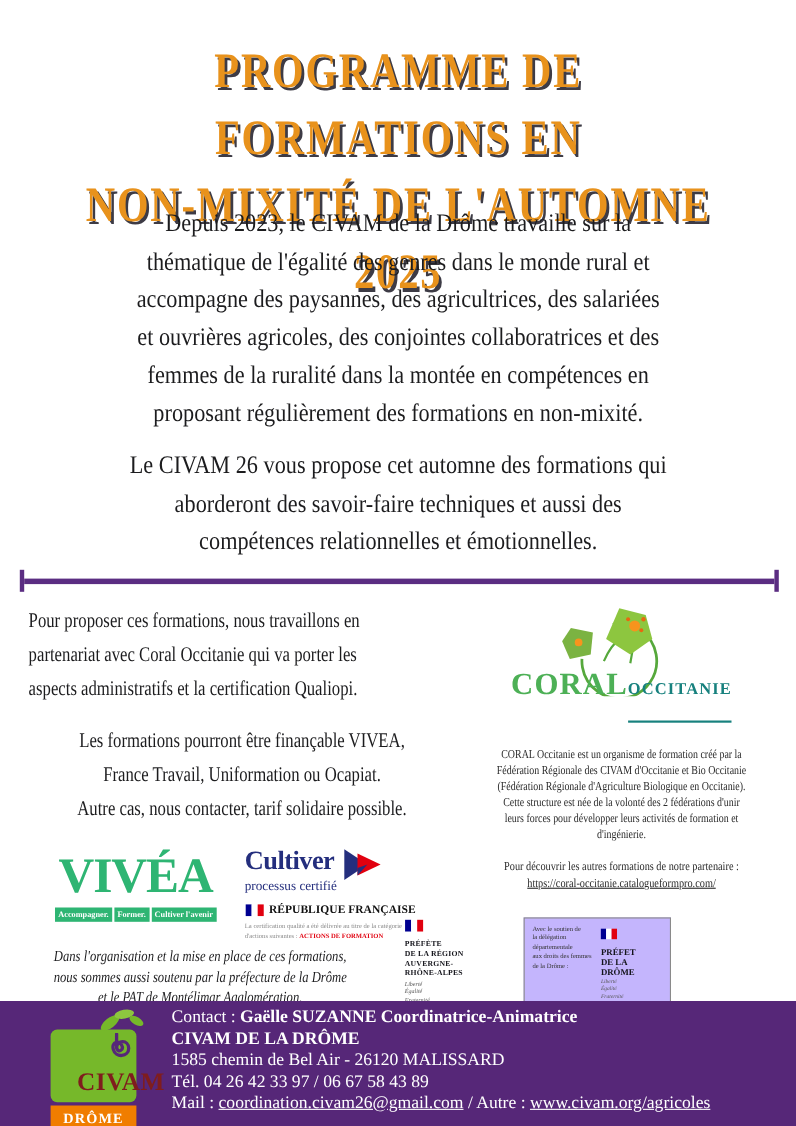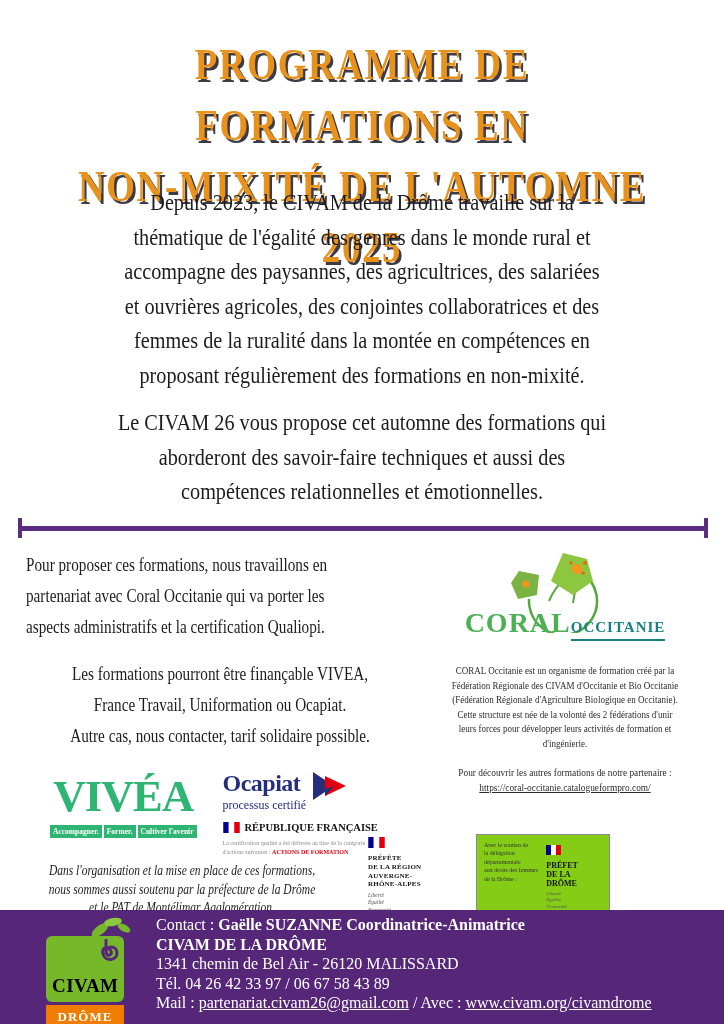--- a/index.html
+++ b/index.html
@@ -52,47 +52,47 @@
   .q-rf{display:flex;gap:5px;align-items:center;margin-top:9px;}
   .q-rf-label{font-size:10.5px;font-weight:700;color:#111;}
   .q-note{margin-top:6px;font-size:6px;color:#8a8a8a;line-height:1.55;width:152px;}
   .q-note .red{color:#e1000f;font-weight:700;}
 
   
   .coral{text-align:center;}
   .coral-art{display:block;margin:0 auto;}
   .coral-wordmark{margin-top:-26px;display:flex;justify-content:center;align-items:baseline;position:relative;}
   .coral-name{font-size:28px;font-weight:700;color:#4db056;letter-spacing:1px;}
-  .coral-occ{font-size:15px;font-weight:700;color:#17817e;letter-spacing:1px;border-bottom:2px solid #17817e;padding-bottom:3px;}
+  .coral-occ{font-size:15px;font-weight:700;color:#17817e;letter-spacing:1px;border-bottom:2px solid #17817e;padding-bottom:19px;}
   .coral-sub{font-size:10.5px;font-weight:700;color:#17817e;letter-spacing:2px;margin-top:6px;}
   .coral-desc{margin-top:22px;font-size:11px;line-height:14.5px;color:#2b2b2b;text-align:center;
     transform:scaleX(.82);transform-origin:center top;}
   .coral-more{margin:16px 0 0;font-size:11px;color:#2b2b2b;text-align:center;
     transform:scaleX(.85);transform-origin:center top;}
   .coral-link{display:block;margin-top:3px;font-size:11px;color:#2b2b2b;text-decoration:underline;
     text-align:center;transform:scaleX(.85);transform-origin:center top;cursor:pointer;}
 
   
   .support-row{position:absolute;top:828px;left:18px;width:690px;display:flex;align-items:flex-end;}
   .support-note{width:400px;margin:4px 0 0;font-size:14px;font-style:italic;font-weight:500;
     line-height:18.5px;text-align:center;transform:scaleX(.82);transform-origin:left top;}
   .gov{display:flex;gap:20px;margin-left:-50px;margin-top:6px;}
   .pref-region{width:88px;}
   .pref-name{font-weight:700;font-size:7px;line-height:1.25;color:#13131a;margin-top:2px;letter-spacing:.2px;}
   .pref-motto{font-style:italic;font-size:5.5px;color:#555;margin-top:3px;line-height:1.35;}
-  .pref-box{border:1px solid #8a8a8a;background:#84cc16;display:flex;gap:7px;padding:6px 7px;width:118px;}
+  .pref-box{border:1px solid #8a8a8a;background:#c4b5fd;display:flex;gap:7px;padding:6px 7px;width:118px;}
   .pref-box-left{font-size:6px;line-height:1.4;color:#333;width:56px;}
   .pref-box-name{font-weight:700;font-size:8px;line-height:1.15;color:#13131a;margin-top:2px;}
   .pref-box-motto{font-style:italic;font-size:5px;color:#555;margin-top:2px;line-height:1.35;}
 
   
   .footer{position:absolute;left:0;top:910px;width:724px;height:114px;background:#562778;}
   .civam-logo{position:absolute;left:46px;top:26px;width:78px;}
   .civam-green{background:#76b82a;border-radius:6px;width:78px;height:66px;position:relative;}
-  .civam-name{position:absolute;left:6px;bottom:5px;font-weight:800;font-size:19px;color:#000000;letter-spacing:.5px;}
+  .civam-name{position:absolute;left:24px;bottom:5px;font-weight:800;font-size:23px;color:#7f1d1d;letter-spacing:.5px;}
   .civam-swirl{position:absolute;top:3px;right:3px;}
   .civam-leaves{position:absolute;top:-22px;right:-8px;}
   .civam-orange{background:#f07d00;width:78px;height:23px;margin-top:3px;display:flex;align-items:center;
     justify-content:center;color:#fff;font-weight:700;font-size:13px;letter-spacing:1px;}
   .footer-text{position:absolute;left:156px;top:5px;color:#fff;font-size:16px;line-height:19.5px;}
   .footer-text .b{font-weight:700;}
   .footer-link{color:#fff;text-decoration:underline;cursor:pointer;}
 </style>
 </head>
 <body>
@@ -136,21 +136,21 @@
           <div class="vivea-tagline">
             <span>Accompagner.</span>
             <span>Former.</span>
             <span>Cultiver l'avenir</span>
           </div>
         </div>
 
         <div class="qualiopi">
           <div class="q-top">
             <div>
-              <div class="q-name">Ocapiat</div>
+              <div class="q-name">Cultiver</div>
               <div class="q-sub">processus certifié</div>
             </div>
             <svg width="38" height="30" viewBox="0 0 38 30">
               <polygon points="2,1 23,15 2,29" fill="#242e7d"></polygon>
               <polygon points="14,5 35,15 14,25" fill="#e1000f"></polygon>
               <polygon points="14,18 23,15 14,25" fill="#242e7d"></polygon>
             </svg>
           </div>
           <div class="q-rf">
             <svg width="17" height="11" viewBox="0 0 18 12">
@@ -254,19 +254,19 @@
           <path d="M15,1 C15,8 15,12 15,14 M15,14 C15,6 26,6 26,14 C26,22 14,23 12,15 C10,8 18,6 20,12 C21.5,16 16,18 15.5,14.5" fill="none" stroke="#562778" stroke-width="3" stroke-linecap="round"></path>
         </svg>
         <span class="civam-name">CIVAM</span>
       </div>
       <div class="civam-orange">DRÔME</div>
     </div>
 
     <div class="footer-text">
       <div><span>Contact : </span><span class="b">Gaëlle SUZANNE Coordinatrice-Animatrice</span></div>
       <div class="b">CIVAM DE LA DRÔME</div>
-      <div>1341 chemin de Bel Air - 26120 MALISSARD</div>
+      <div>1585 chemin de Bel Air - 26120 MALISSARD</div>
       <div>Tél. 04 26 42 33 97 / 06 67 58 43 89</div>
-      <div><span>Mail : </span><a class="footer-link">partenariat.civam26@gmail.com</a><span> / Avec : </span><a class="footer-link">www.civam.org/civamdrome</a></div>
+      <div><span>Mail : </span><a class="footer-link">coordination.civam26@gmail.com</a><span> / Autre : </span><a class="footer-link">www.civam.org/agricoles</a></div>
     </div>
   </footer>
 
 </div>
 
 </body></html>

